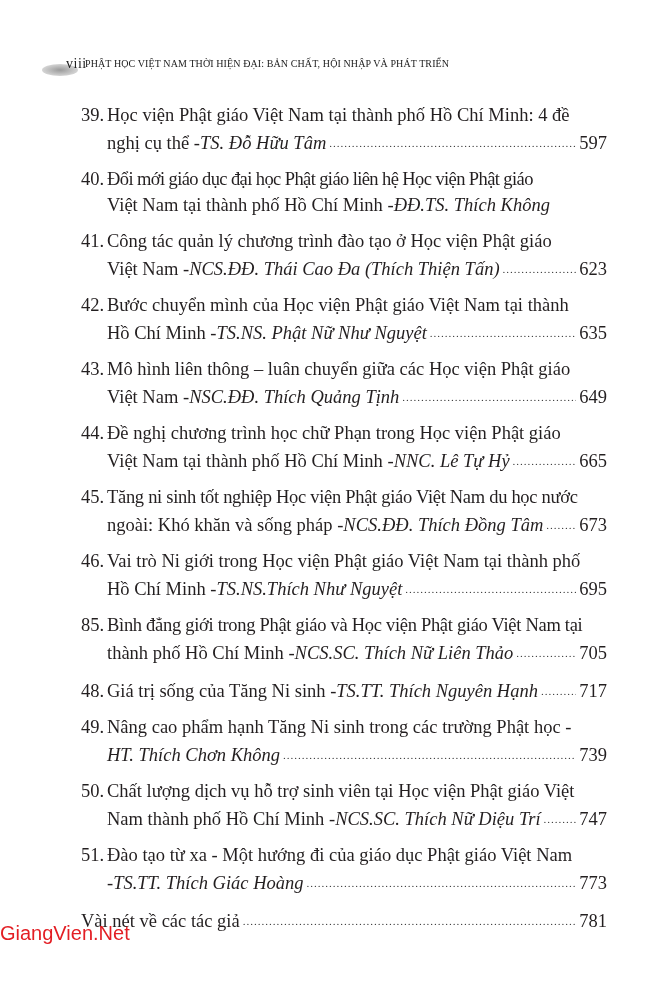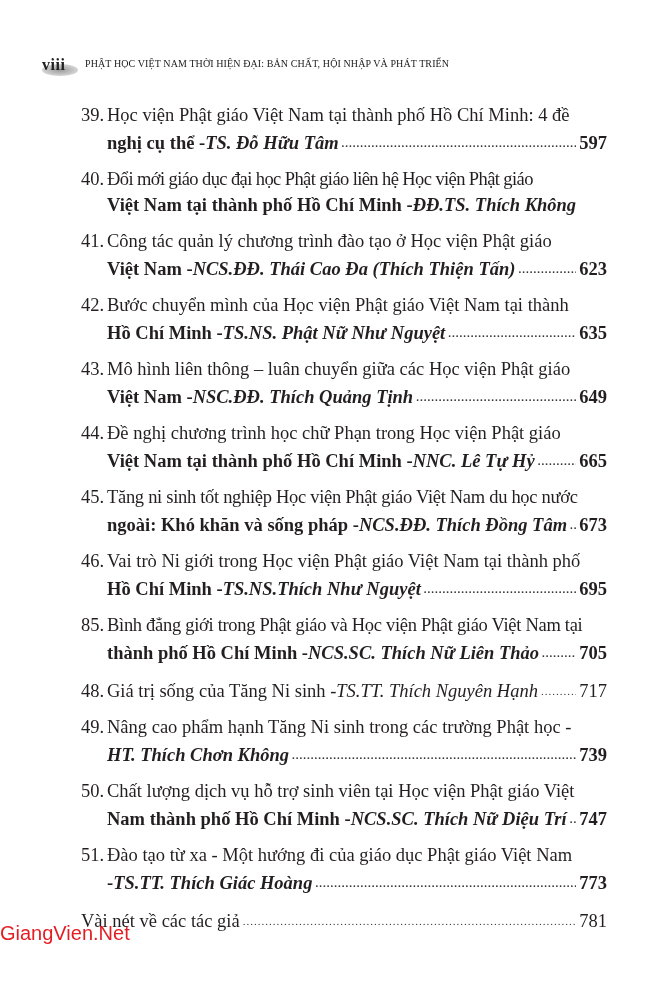--- a/index.html
+++ b/index.html
@@ -1,25 +1,25 @@
 <!DOCTYPE html>
 <html><head>
 <meta charset="utf-8">
 <style>
   html, body { margin: 0; padding: 0; background: #ffffff; }
   body { width: 664px; height: 1000px; position: relative; overflow: hidden; font-family: "Liberation Serif", "DejaVu Serif", serif; color: #231f20; }
   .header { position: absolute; top: 52px; left: 40px; width: 600px; height: 30px; }
   .logo { position: absolute; left: 2px; top: 6px; width: 36px; height: 20px; }
   .logo-shape { position: absolute; left: 0; top: 6px; width: 36px; height: 12px; border-radius: 50%; background: radial-gradient(ellipse at center, #9a9a9a 0%, #c8c8c8 55%, #ededed 100%); }
-  .logo-num { position: absolute; left: 0; top: -2px; font-size: 16px; font-weight: bold; color: #222; letter-spacing: 0.5px; }
+  .logo-num { position: absolute; left: 24px; top: -2px; font-size: 14px; font-weight: normal; color: #222; letter-spacing: 0.5px; }
   .header-title { position: absolute; left: 45px; top: 6px; font-size: 10px; letter-spacing: 0.1px; white-space: nowrap; color: #222; }
   .toc { position: absolute; top: 102px; left: 81px; width: 526px; }
   .entry { position: relative; font-size: 18.5px; line-height: 26px; margin-bottom: 10px; }
   .line { display: flex; align-items: flex-end; white-space: nowrap; }
-  .line.indent { padding-left: 26px; font-weight: bold; }
+  .line.indent { padding-left: 26px; }
   .num { display: inline-block; width: 26px; }
   .auth { font-style: italic; }
   .leader { flex: 1; overflow: hidden; margin: 0 3px; }
   .leader::before { content: "................................................................................................................................................................"; font-size: 11px; letter-spacing: 1px; color: #333; }
   .page { text-align: right; }
   .final { margin-top: 0; }
   .watermark { position: absolute; top: 922px; left: 0; width: 664px; text-align: left; font-family: "Liberation Sans", "DejaVu Sans", sans-serif; font-size: 20px; color: #e31e24; }
 </style>
 </head>
 <body>

